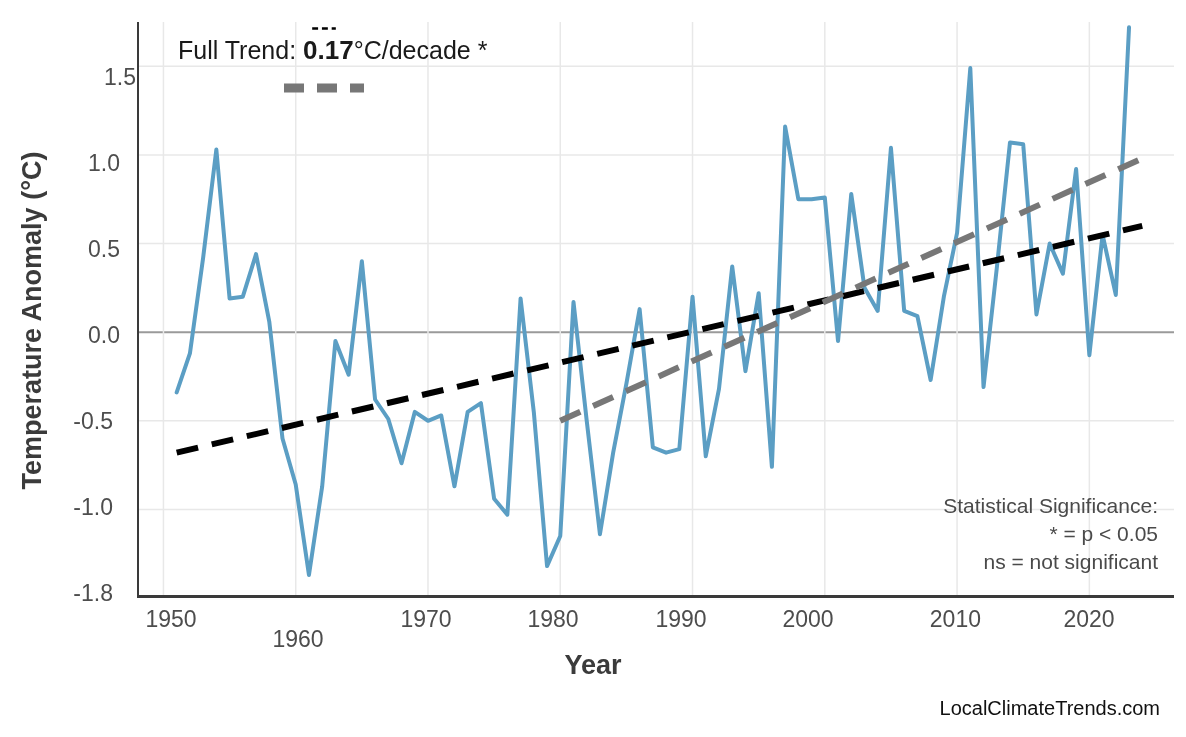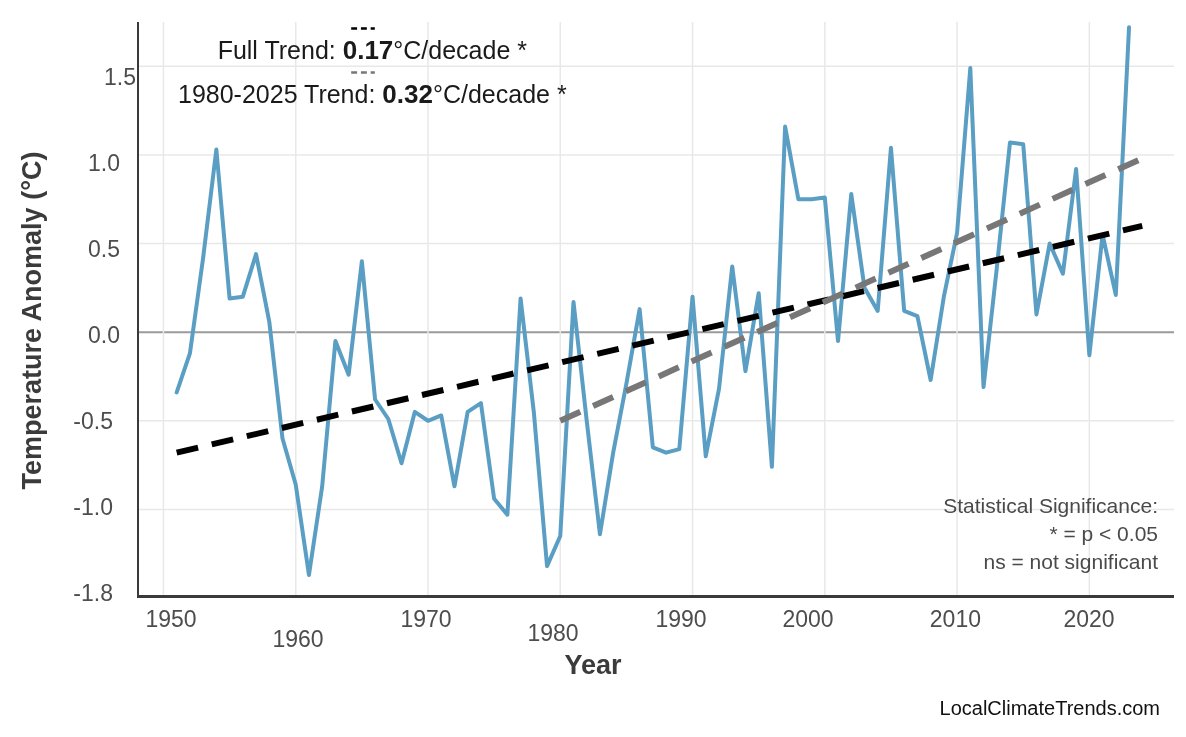--- a/index.html
+++ b/index.html
@@ -54,21 +54,21 @@
 <div class="ytick" style="top:150px;left:40px;">1.0</div>
 <div class="ytick" style="top:236px;left:40px;">0.5</div>
 <div class="ytick" style="top:322px;left:40px;">0.0</div>
 <div class="ytick" style="top:408px;left:33px;">-0.5</div>
 <div class="ytick" style="top:494px;left:33px;">-1.0</div>
 <div class="ytick" style="top:580px;left:33px;">-1.8</div>
 
 <div class="xtick" style="left:126px;">1950</div>
 <div class="xtick" style="left:253px;margin-top:20px;">1960</div>
 <div class="xtick" style="left:381px;">1970</div>
-<div class="xtick" style="left:508px;margin-top:14px;">1980</div>
+<div class="xtick" style="left:508px;">1980</div>
 <div class="xtick" style="left:636px;">1990</div>
 <div class="xtick" style="left:763px;">2000</div>
 <div class="xtick" style="left:891px;text-align:right;">2010</div>
 <div class="xtick" style="left:1044px;">2020</div>
 
 <div class="xlabel">Year</div>
 
 <div class="plot">
   <svg id="chart-svg" width="1037" height="576" viewBox="0 0 1037 576">
     <g id="gridlines">
@@ -123,25 +123,20 @@
     <div class="legend-text">
       <span>Full Trend:</span>
       <b>0.17</b><span class="deg">°C/decade</span>
       <span>*</span>
     </div>
   </div>
   <div class="legend-row">
     <svg class="legend-dash" viewBox="0 0 84 44">
       <line id="lg-dash-1" x1="2" y1="22" x2="82" y2="22" stroke-width="9" stroke-dasharray="20 13" stroke="#777777"></line>
     </svg>
-    <div class="legend-text">
-      <span>1980-2025 Trend:</span>
-      <b>0.32</b><span class="deg">°C/decade</span>
-      <span>*</span>
-    </div>
   </div>
 </div>
 
 <div class="sig">
   <div>Statistical Significance:</div>
   <div>* = p &lt; 0.05</div>
   <div>ns = not significant</div>
 </div>
 
 <div class="footer">LocalClimateTrends.com</div>

